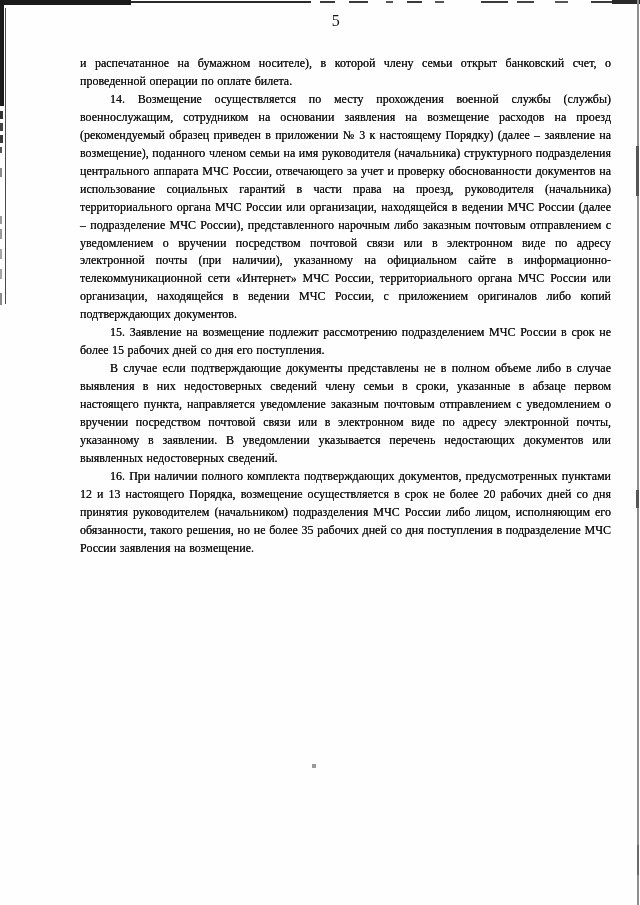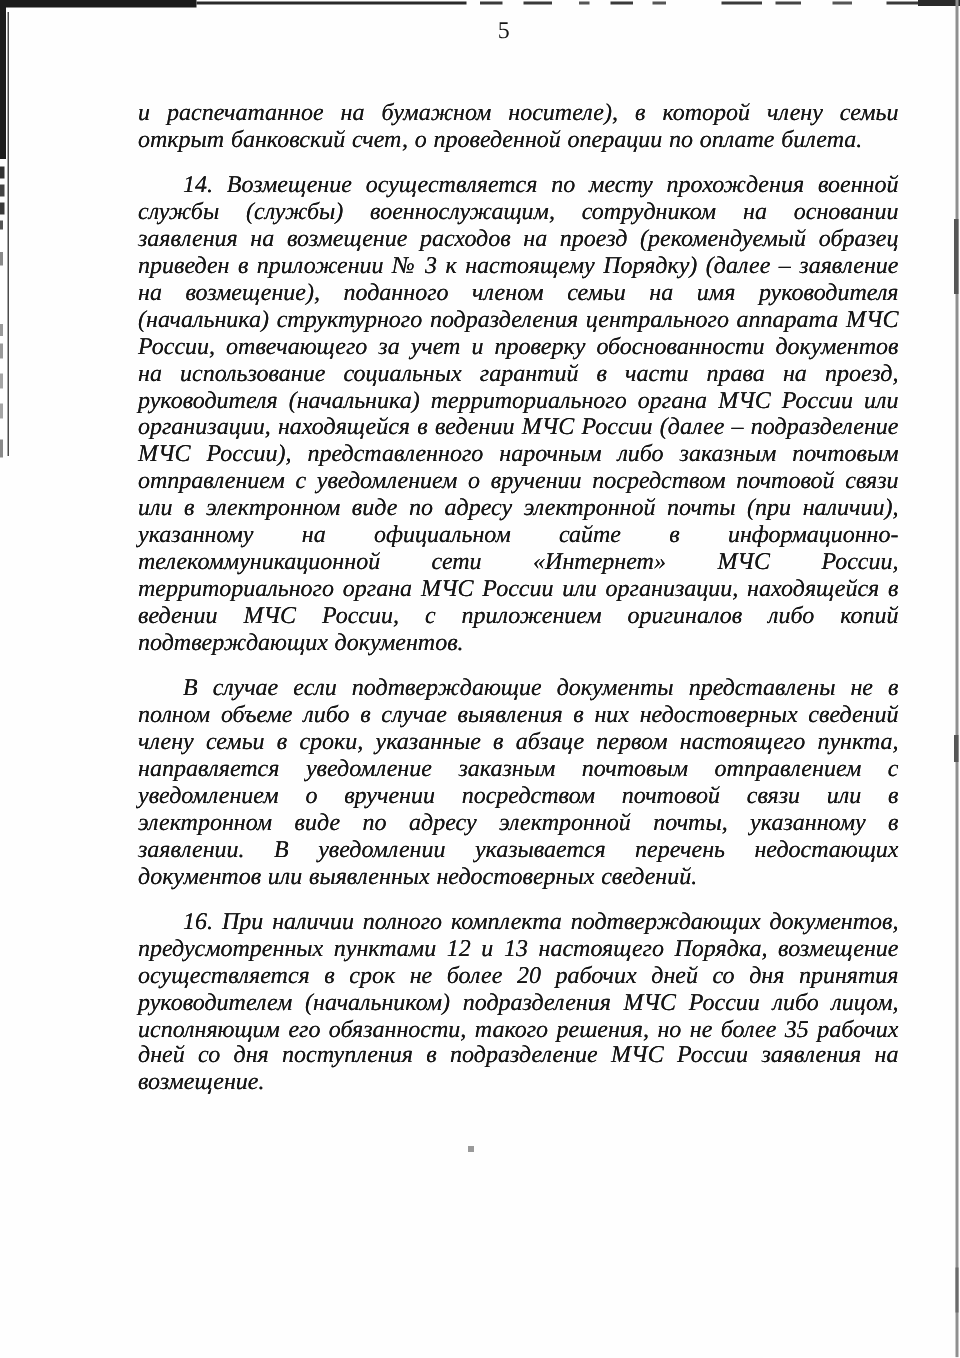--- a/index.html
+++ b/index.html
@@ -61,27 +61,26 @@
     font-size: 16px;
     letter-spacing: 0.5px;
   }
   .text-block {
     position: absolute;
     top: 55px;
     left: 80px;
     width: 531px;
   }
   .para {
-    margin: 12px;
-    font-size: 16px;
+    margin: 0;
+    font-size: 12px;
     line-height: 17.95px;
     text-align: justify;
     text-shadow: 0 0 0.4px #161616;
     word-spacing: 0.5px;
-    font-style: italic;
   }
   .para.indent { text-indent: 30px; }
 </style>
 </head>
 <body>
 
 <div id="page">
 
   <div class="artifact a-top-1"></div>
   <div class="artifact a-top-2"></div>
@@ -113,17 +112,18 @@
   <div class="artifact a-right-dark1"></div>
   <div class="artifact a-right-dark2"></div>
   <div class="artifact a-right-dark3"></div>
   <div class="artifact a-speck"></div>
 
   <div class="page-number">5</div>
 
   <div class="text-block">
     <p class="para">и распечатанное на бумажном носителе), в которой члену семьи открыт банковский счет, о проведенной операции по оплате билета.</p>
     <p class="para indent">14. Возмещение осуществляется по месту прохождения военной службы (службы) военнослужащим, сотрудником на основании заявления на возмещение расходов на проезд (рекомендуемый образец приведен в приложении № 3 к настоящему Порядку) (далее – заявление на возмещение), поданного членом семьи на имя руководителя (начальника) структурного подразделения центрального аппарата МЧС России, отвечающего за учет и проверку обоснованности документов на использование социальных гарантий в части права на проезд, руководителя (начальника) территориального органа МЧС России или организации, находящейся в ведении МЧС России (далее – подразделение МЧС России), представленного нарочным либо заказным почтовым отправлением с уведомлением о вручении посредством почтовой связи или в электронном виде по адресу электронной почты (при наличии), указанному на официальном сайте в информационно-телекоммуникационной сети «Интернет» МЧС России, территориального органа МЧС России или организации, находящейся в ведении МЧС России, с приложением оригиналов либо копий подтверждающих документов.</p>
+    <p class="para indent">15. Заявление на возмещение подлежит рассмотрению подразделением МЧС России в срок не более 15 рабочих дней со дня его поступления.</p>
     <p class="para indent">В случае если подтверждающие документы представлены не в полном объеме либо в случае выявления в них недостоверных сведений члену семьи в сроки, указанные в абзаце первом настоящего пункта, направляется уведомление заказным почтовым отправлением с уведомлением о вручении посредством почтовой связи или в электронном виде по адресу электронной почты, указанному в заявлении. В уведомлении указывается перечень недостающих документов или выявленных недостоверных сведений.</p>
     <p class="para indent">16. При наличии полного комплекта подтверждающих документов, предусмотренных пунктами 12 и 13 настоящего Порядка, возмещение осуществляется в срок не более 20 рабочих дней со дня принятия руководителем (начальником) подразделения МЧС России либо лицом, исполняющим его обязанности, такого решения, но не более 35 рабочих дней со дня поступления в подразделение МЧС России заявления на возмещение.</p>
   </div>
 
 </div>
 
 </body></html>

